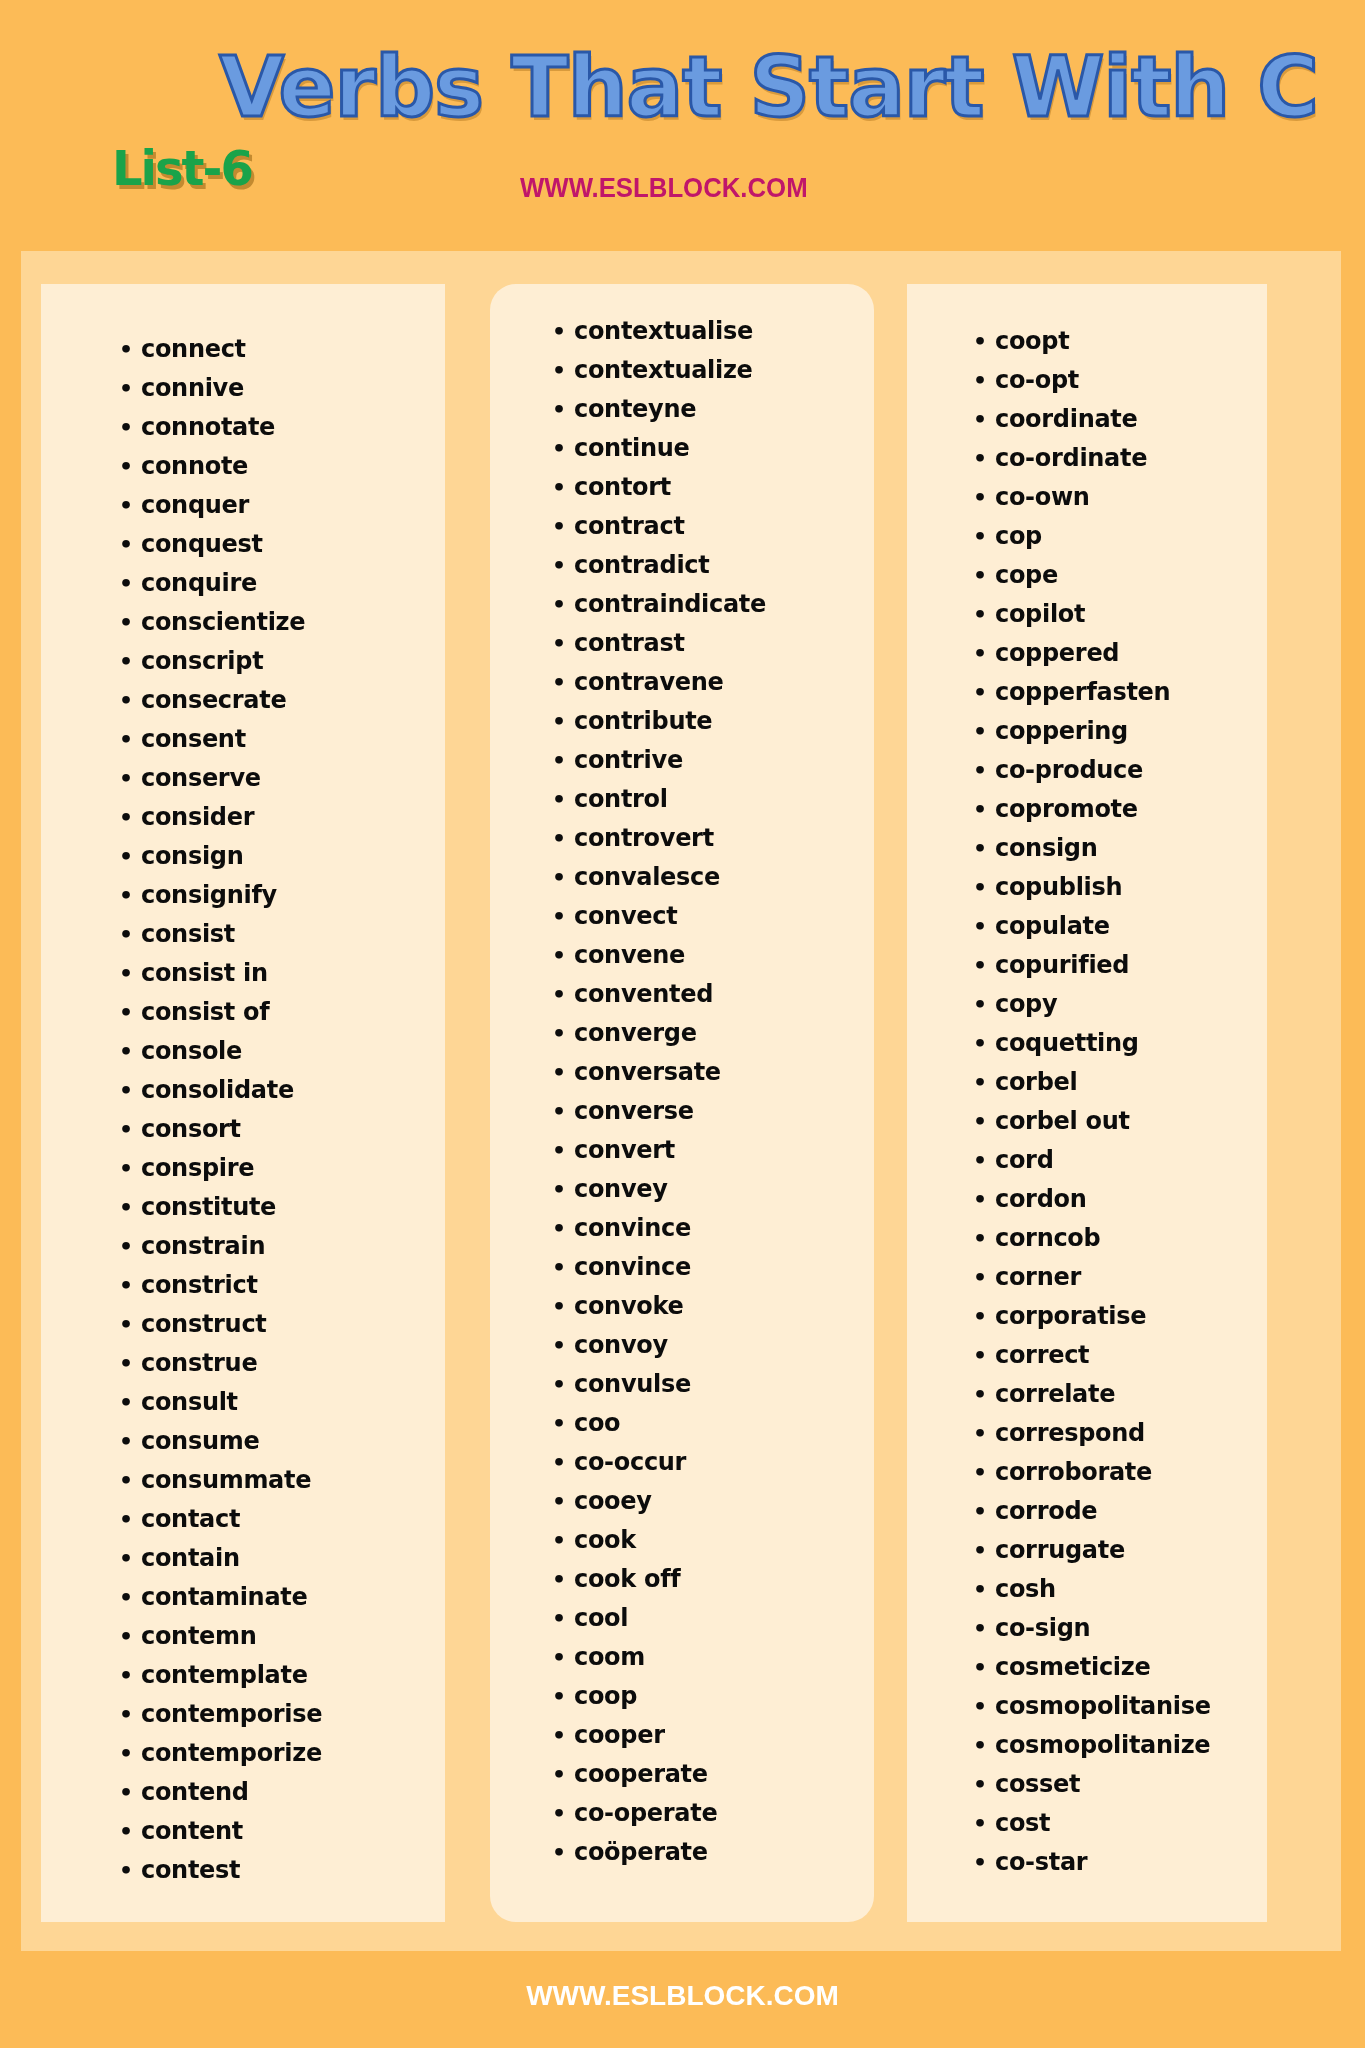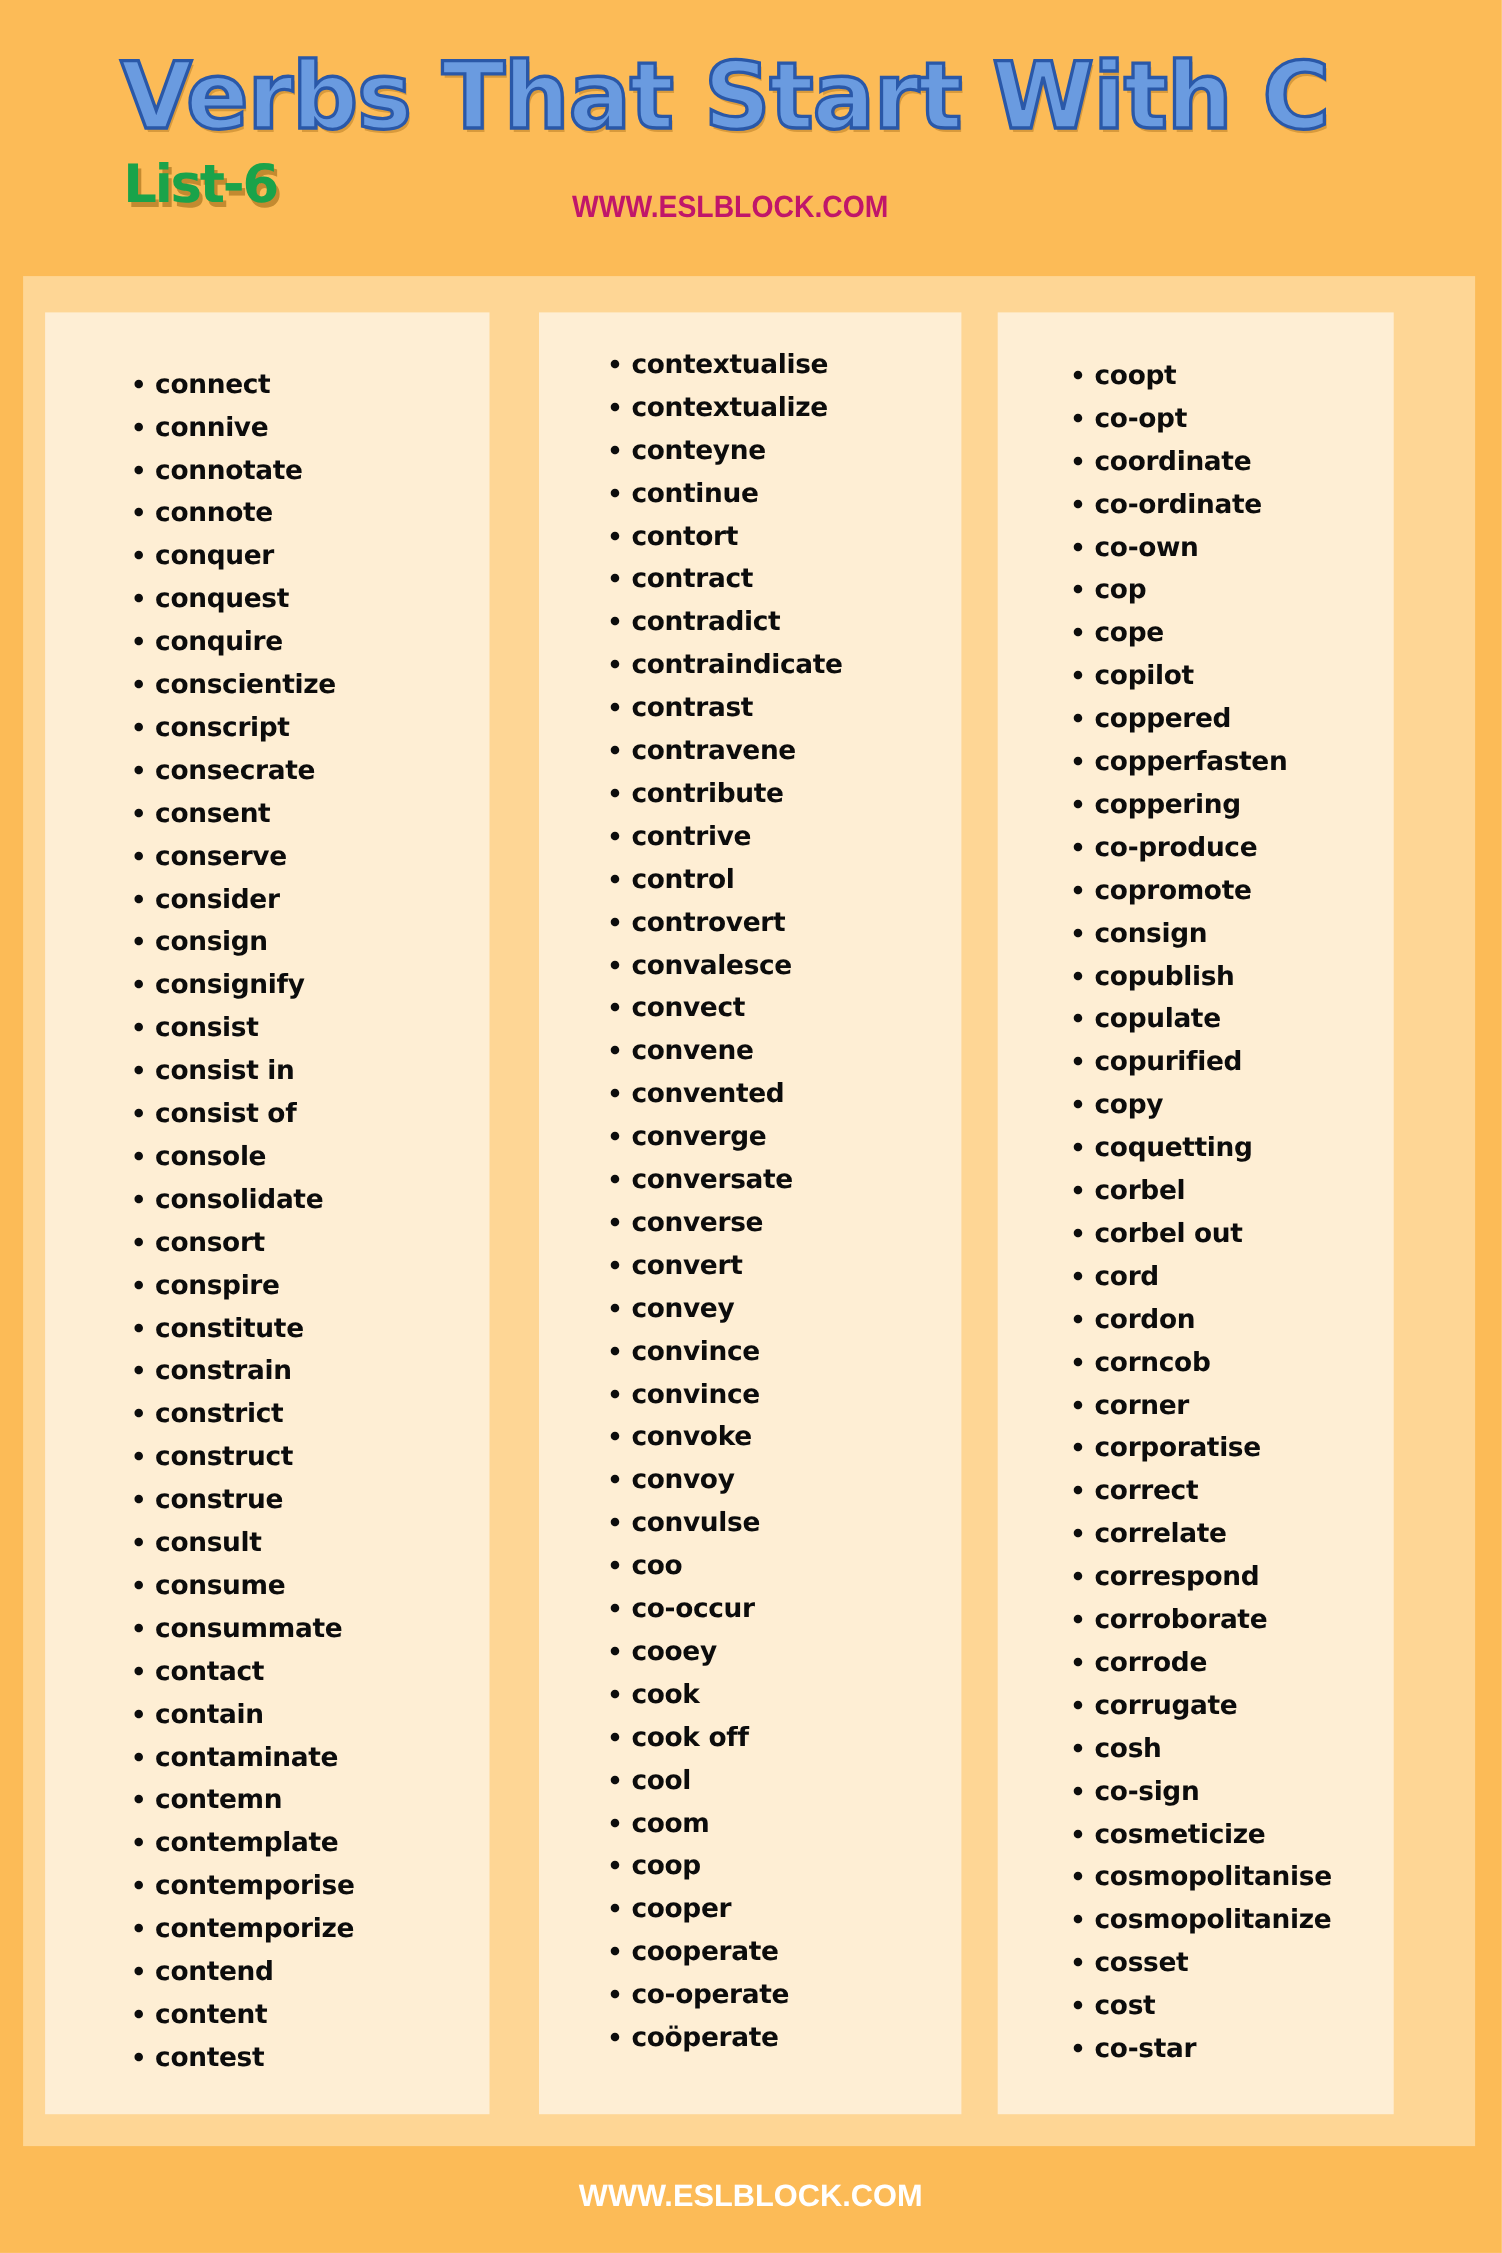--- a/index.html
+++ b/index.html
@@ -8,21 +8,21 @@
       height: 2048px;
       background: #fcbb57;
       position: relative;
       overflow: hidden;
       font-family: "DejaVu Sans", sans-serif;
     }
     .title {
       position: absolute;
       left: 0; top: 38px;
       width: 1318px;
-      text-align: center;
+      text-align: right;
       font-family: "DejaVu Sans", sans-serif;
       font-weight: bold;
       font-size: 84px;
       letter-spacing: -1px;
       color: #6a9be0;
       -webkit-text-stroke: 3px #2a58a8;
       text-shadow: 2px 4px 0 #d89a3c;
       box-sizing: border-box;
     }
     .list-label {
@@ -53,21 +53,21 @@
       background: #fed695;
     }
     .column {
       position: absolute;
       top: 284px;
       height: 1638px;
       background: #feeed4;
       box-sizing: border-box;
     }
     .col-1 { left: 41px; width: 404px; }
-    .col-2 { left: 490px; width: 384px; }
+    .col-2 { left: 490px; width: 384px; border-radius: 26px; }
     .col-3 { left: 907px; width: 360px; }
     ul.words {
       list-style: none;
       margin: 0;
       padding: 0;
       position: absolute;
     }
     .col-1 ul.words { left: 78px; top: 46px; }
     .col-2 ul.words { left: 62px; top: 28px; }
     .col-3 ul.words { left: 66px; top: 38px; }

